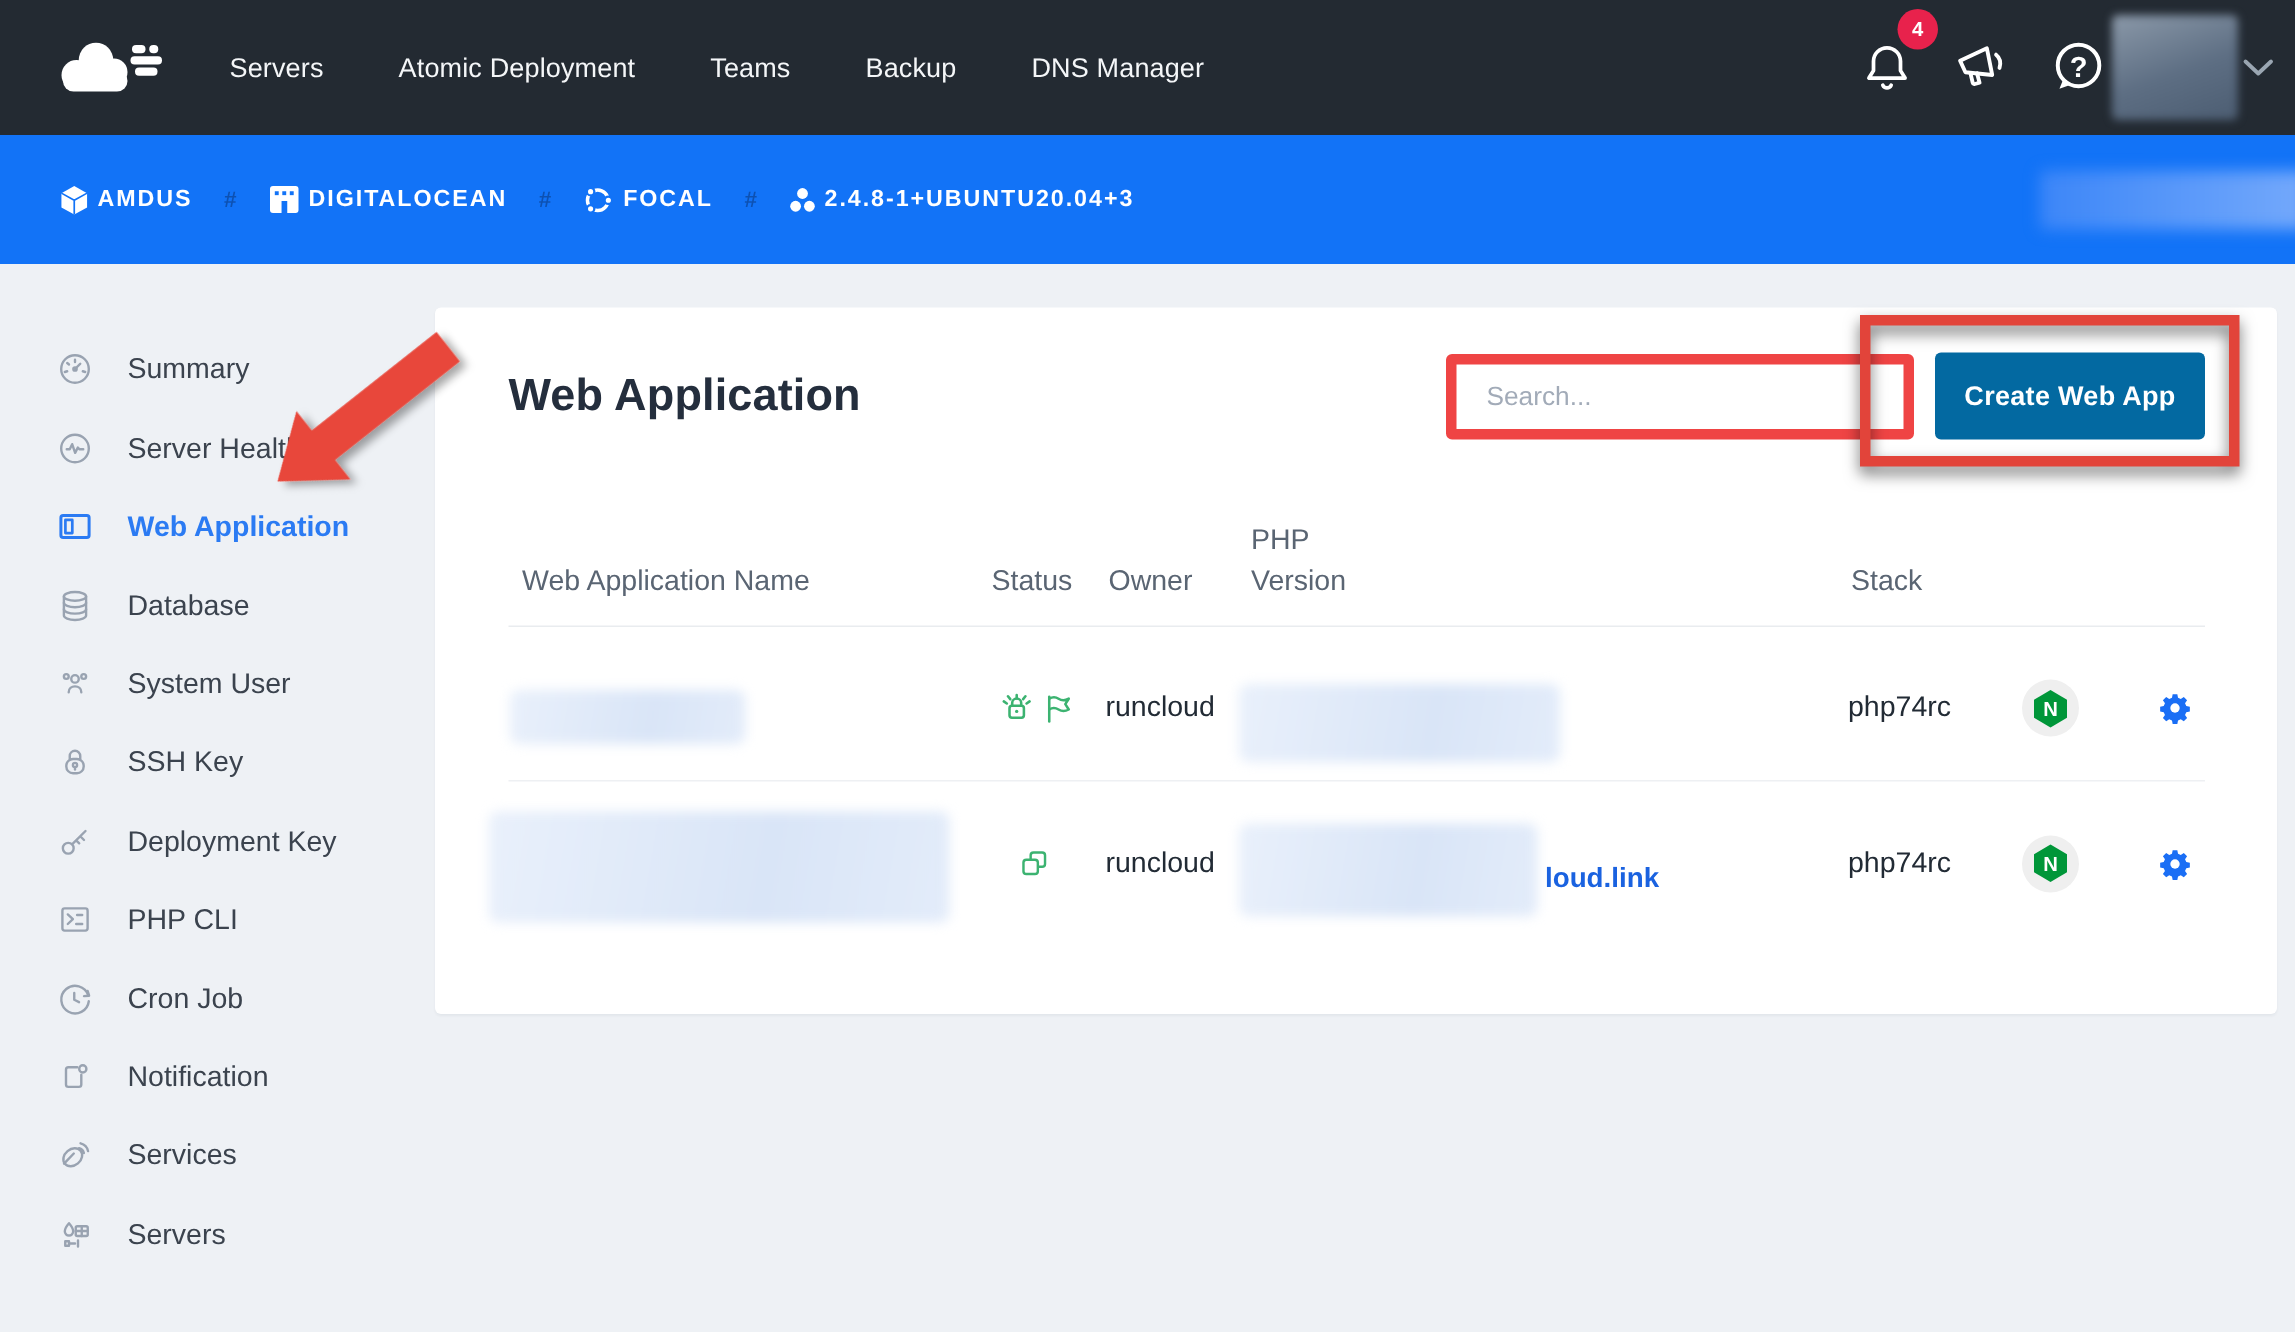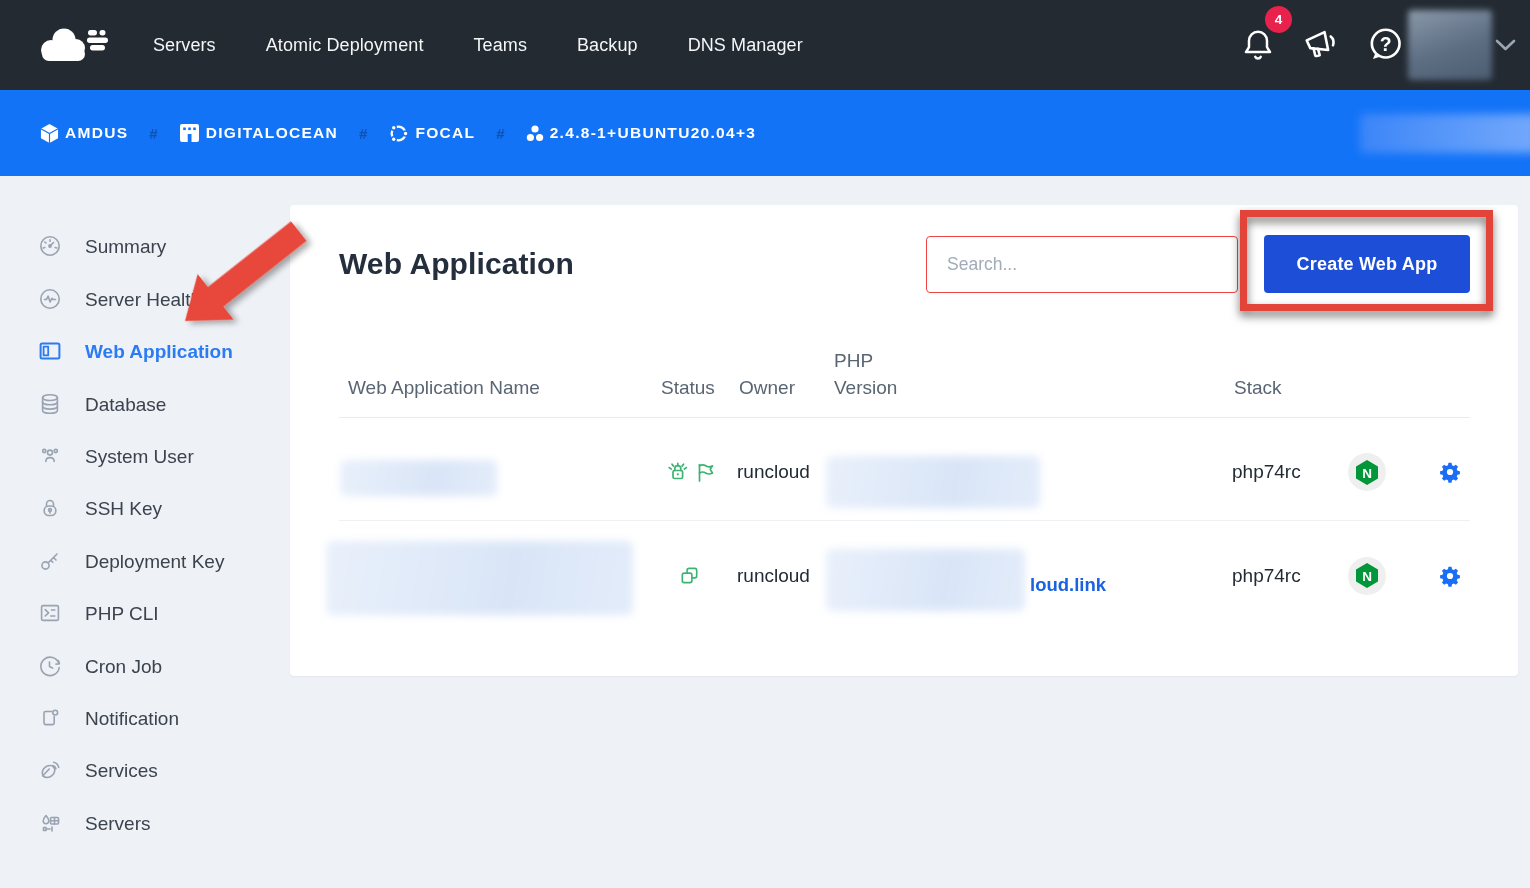--- a/index.html
+++ b/index.html
@@ -30,23 +30,23 @@
   .side-item { height:52.4px; display:flex; align-items:flex-end; padding-left:38px; color:#3b434e; font-size:19px; }
   .side-item .s-icon { width:24px; height:24px; margin-right:23px; color:#99a3b1; }
   .side-item.active { color:#2b7bf3; font-weight:bold; }
   .side-item.active .s-icon { color:#2b7bf3; }
 
   
   .card { flex:1; margin:29px 12px 0 0; height:471px; background:#fff; border-radius:4px; padding:29px 48px 0 49px; box-shadow:0 1px 2px rgba(20,30,50,.05); }
   .card-top { display:flex; align-items:center; height:60px; }
   .page-title { font-size:30px; font-weight:bold; color:#242e3d; letter-spacing:.1px; }
   .spacer { flex:1; }
-  .search-input { width:312px; height:57px; border:1px solid #ef4444; border-radius:4px; font-size:17.5px; color:#7f1d1d; padding:0 20px; outline:none; font-family:"Liberation Sans",sans-serif; background:#fff; }
+  .search-input { width:312px; height:57px; border:7px solid #ef4444; border-radius:4px; font-size:17.5px; color:#7f1d1d; padding:0 20px; outline:none; font-family:"Liberation Sans",sans-serif; background:#fff; }
   .search-input::placeholder { color:#a2abb8; }
-  .create-btn { margin-left:26px; width:206px; height:58px; background:#1d4ed8; color:#fff; border:none; border-radius:4px; font-size:18px; font-weight:bold; font-family:"Liberation Sans",sans-serif; letter-spacing:.2px; }
+  .create-btn { margin-left:14px; width:180px; height:58px; background:#0369a1; color:#fff; border:none; border-radius:4px; font-size:18px; font-weight:bold; font-family:"Liberation Sans",sans-serif; letter-spacing:.2px; }
 
   .grid { display:grid; grid-template-columns:318px 78px 95px 400px 107px 102px 1fr; }
   .thead { margin-top:54px; align-items:end; padding-bottom:15px; border-bottom:1px solid #e9ecef; }
   .th { color:#5a6573; font-size:19px; line-height:1.42; padding-left:4px; }
   .th.first { padding-left:9px; }
   .th.narrow { max-width:80px; }
   .trow { align-items:center; }
   .trow.first { height:103px; border-bottom:1px solid #eef0f3; padding-top:7px; }
   .trow.second { height:110px; }
   .cell { display:flex; align-items:center; }

